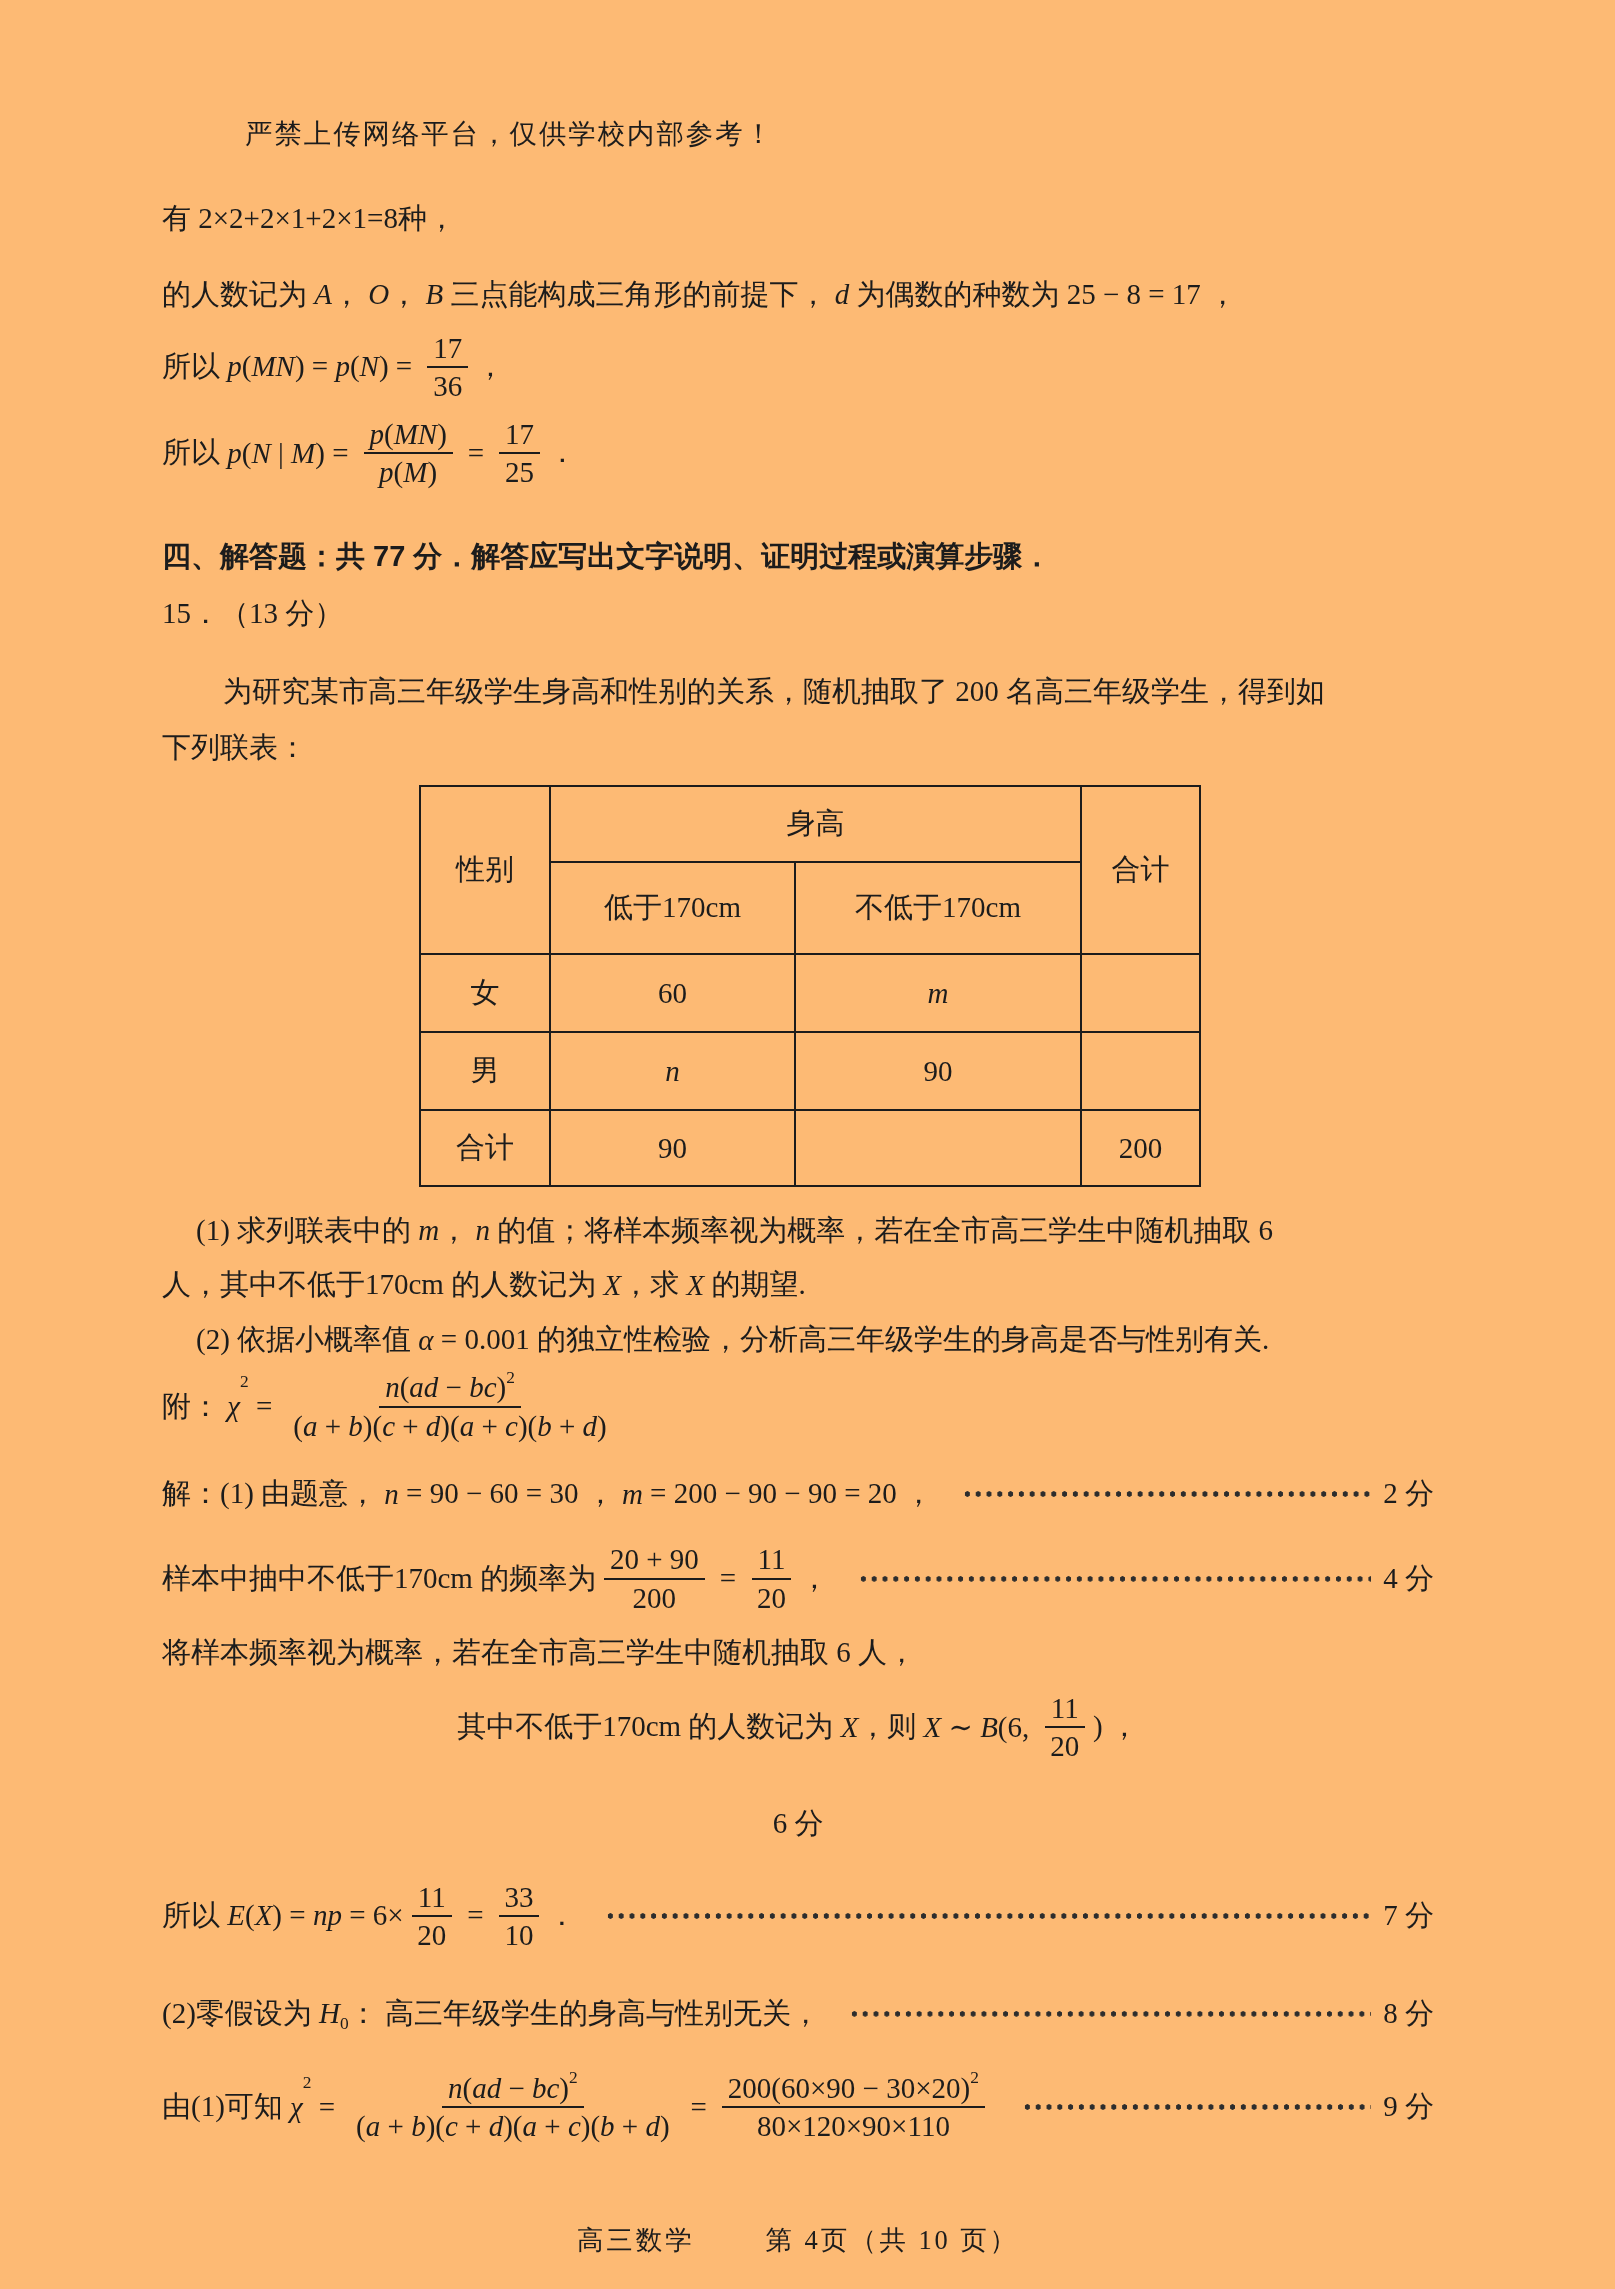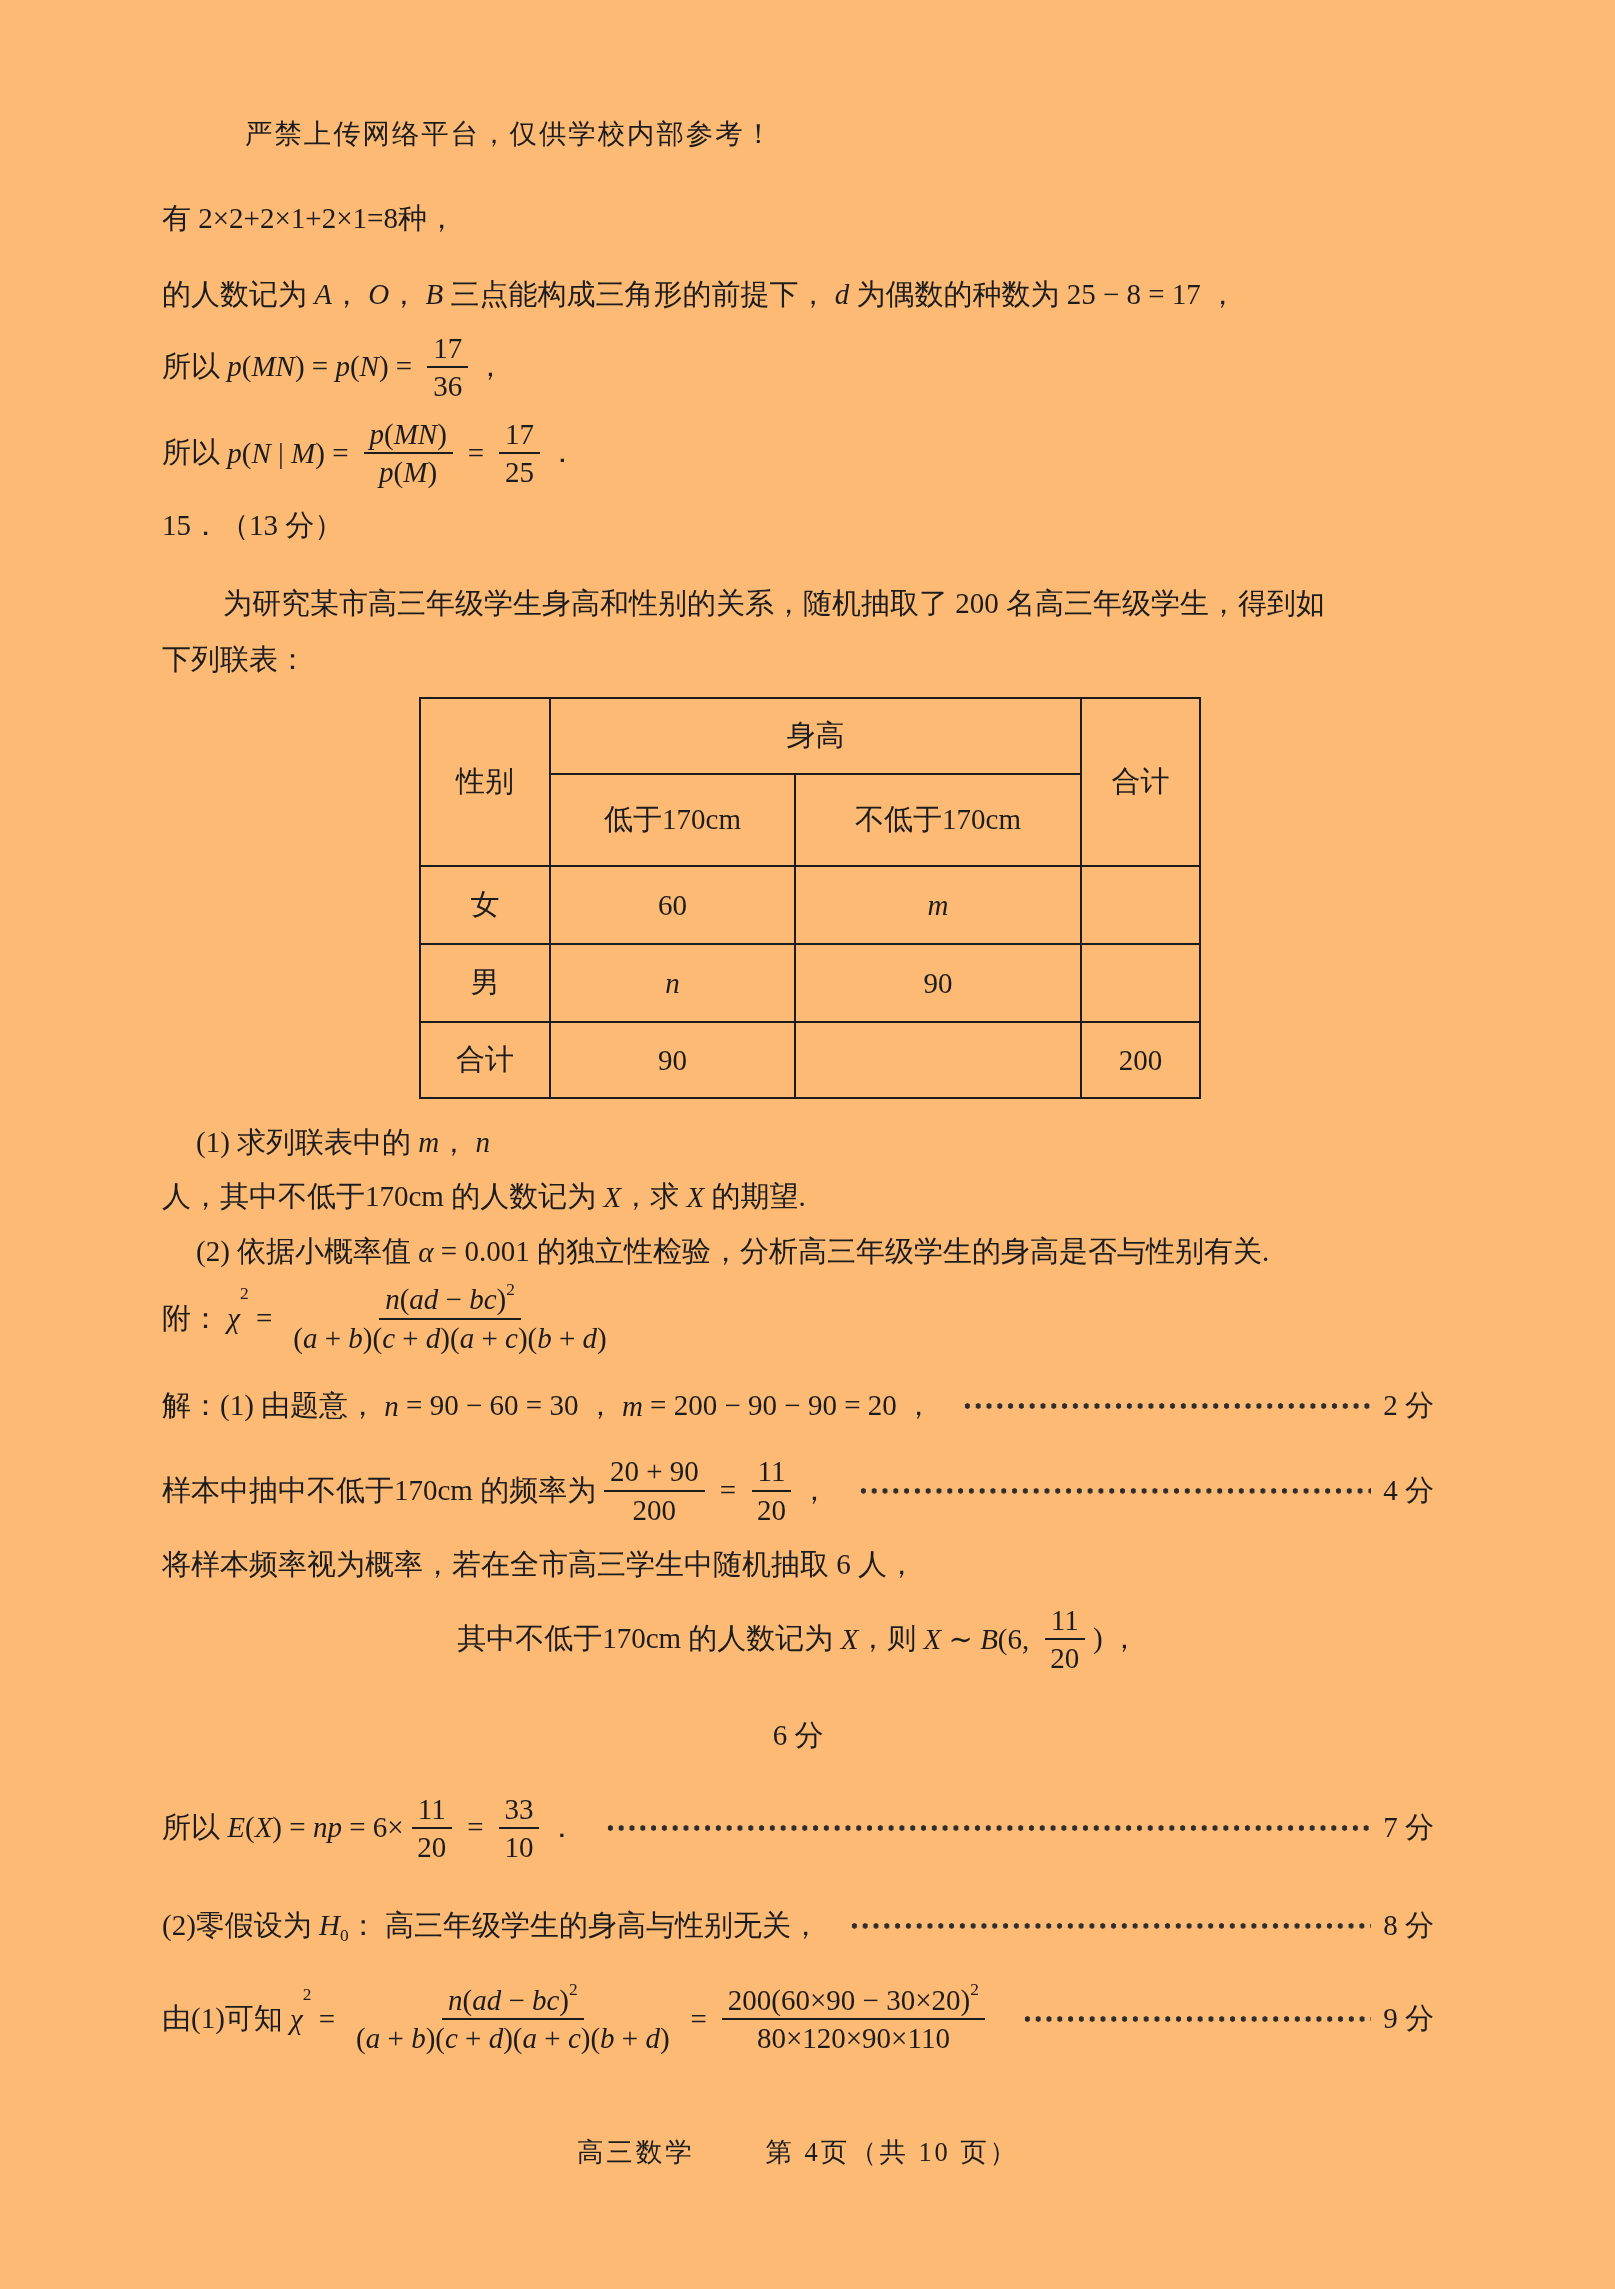--- a/index.html
+++ b/index.html
@@ -94,20 +94,21 @@
         <span class="seg-math">N</span>
         <span class="seg-text"> | </span>
         <span class="seg-math">M</span>
         <span class="seg-text">) = </span>
         <span class="frac"><span class="num"><span class="seg-math">p</span><span class="seg-text">(</span><span class="seg-math">MN</span><span class="seg-text">)</span></span><span class="den"><span class="seg-math">p</span><span class="seg-text">(</span><span class="seg-math">M</span><span class="seg-text">)</span></span></span>
         <span class="seg-text"> = </span>
         <span class="frac"><span class="num"><span class="seg-text">17</span></span><span class="den"><span class="seg-text">25</span></span></span>
         <span class="seg-text">．</span>
       </div>
 
+    <div class="line heading">四、解答题：共 77 分．解答应写出文字说明、证明过程或演算步骤．</div>
     <div class="line q15">15．（13 分）</div>
     <div class="line intro1">为研究某市高三年级学生身高和性别的关系，随机抽取了 200 名高三年级学生，得到如</div>
     <div class="line intro2">下列联表：</div>
 
     <table class="ctable">
       <colgroup>
         <col style="width:130px">
           <col style="width:245px">
           <col style="width:286px">
           <col style="width:119px">
@@ -141,20 +142,21 @@
         <td>200</td>
       </tr>
     </tbody>
       </table>
 
     <div class="line q1a">
         <span class="seg-text">(1) 求列联表中的 </span>
         <span class="seg-math">m</span>
         <span class="seg-text">， </span>
         <span class="seg-math">n</span>
+        <span class="seg-text"> 的值；将样本频率视为概率，若在全市高三学生中随机抽取 6</span>
       </div>
     <div class="line q1b">
         <span class="seg-text">人，其中不低于170cm 的人数记为 </span>
         <span class="seg-math">X</span>
         <span class="seg-text">，求 </span>
         <span class="seg-math">X</span>
         <span class="seg-text"> 的期望.</span>
       </div>
     <div class="line q2">
         <span class="seg-text">(2) 依据小概率值 </span>

